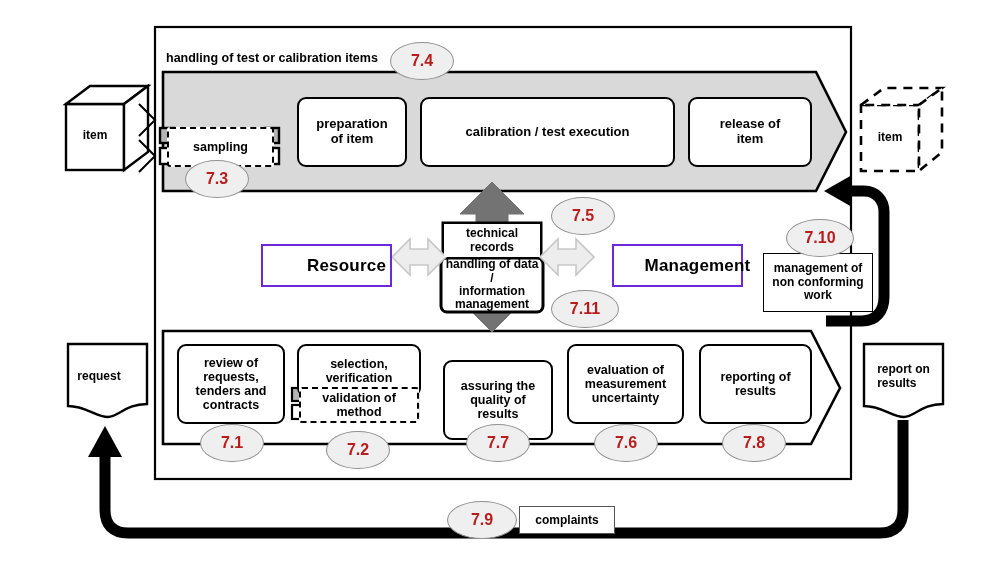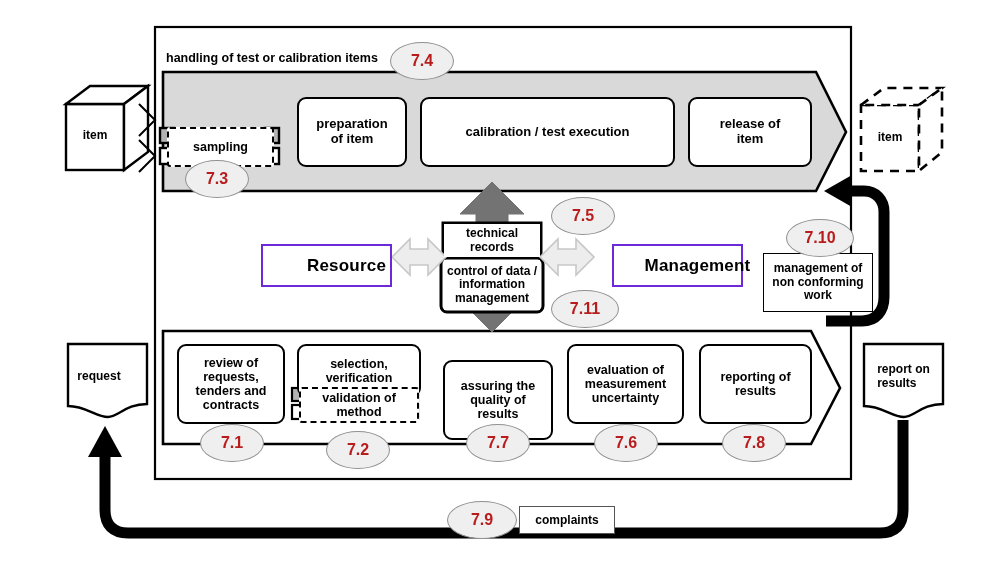--- a/index.html
+++ b/index.html
@@ -194,21 +194,21 @@
   <div class="clauselabel" style="left:390px; top:42px; width:62px; height:36px;">7.4</div>
   <div class="clauselabel" style="left:185px; top:160px; width:62px; height:36px;">7.3</div>
 
   <div class="node greybordered" style="left:261px; top:244px; width:131px; height:43px;">Resource</div>
 
   <div class="node greybordered" style="left:612px; top:244px; width:131px; height:43px;">Management</div>
 
   <div class="node" style="left:444px; top:224px; width:96px; height:33px; font-size:12px;">technical records</div>
 
   <div class="node" style="left:444px; top:260px; width:96px; height:50px; font-size:12px;">
-    <span style="white-space:pre-line">control of data /
+    <span style="white-space:pre-line">handling of data /
 information
 management</span>
   </div>
 
   <div class="node plainbox" style="left:763px; top:253px; width:110px; height:59px;">
     <span style="white-space:pre-line">management of
 non conforming
 work</span>
   </div>
 

